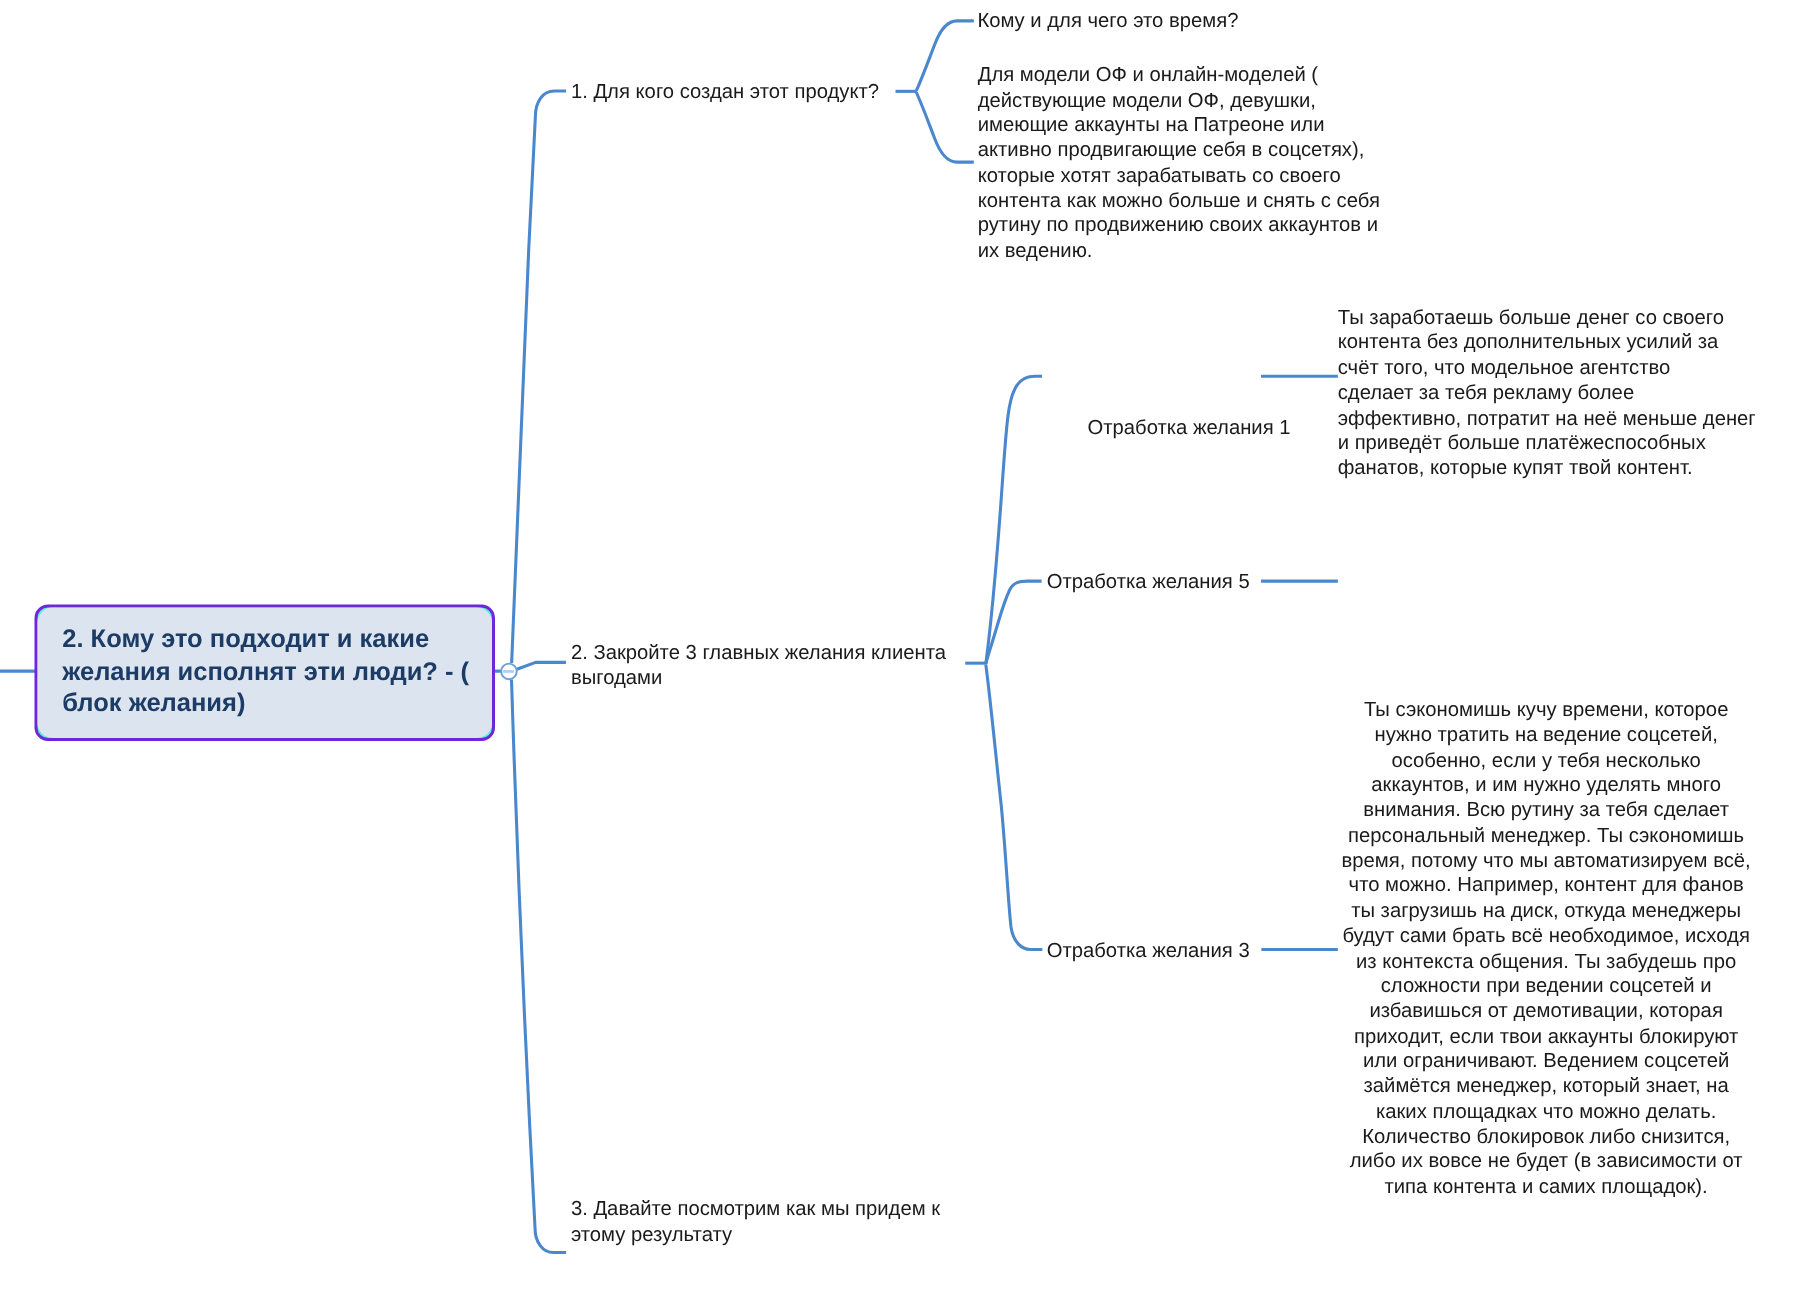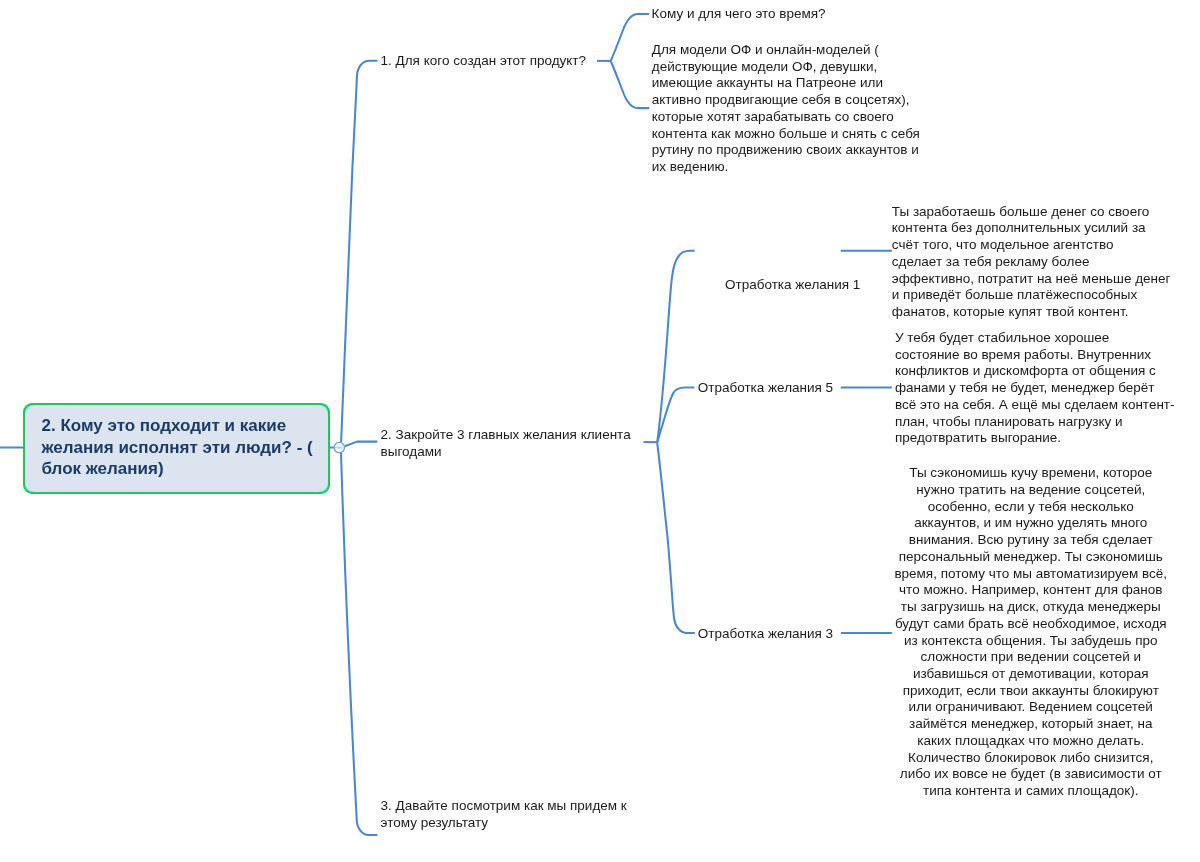--- a/index.html
+++ b/index.html
@@ -5,21 +5,21 @@
   html,body{margin:0;padding:0;background:#ffffff;}
   body{width:1200px;height:862px;overflow:hidden;
        font-family:"Liberation Sans",sans-serif;
        -webkit-font-smoothing:antialiased;}
   #stage{position:relative;width:1200px;height:862px;background:#fff;}
   #links{position:absolute;left:0;top:0;width:1200px;height:862px;overflow:visible;}
 
   .txt{position:absolute;color:#1a1a1a;font-size:13.5px;line-height:16.73px;white-space:pre;}
 
   .root{position:absolute;left:22.5px;top:402.5px;width:307px;height:91px;
-        border:2px solid #22c55e;border-radius:9px;background:#5eead4;box-sizing:border-box;}
+        border:2px solid #6d28d9;border-radius:9px;background:#5eead4;box-sizing:border-box;}
   .root-inner{position:absolute;left:0px;top:0px;right:0px;bottom:0px;background:#dce4f0;border-radius:10px;}
   .root-text{position:absolute;left:17px;top:10.5px;right:6px;color:#1c3c66;
              font-size:17px;font-weight:bold;line-height:21.6px;white-space:pre;}
 </style>
 </head>
 <body>
 
 <div id="stage">
   <svg id="links" viewBox="0 0 1200 862" fill="none">
     <g stroke="#4a87cd" stroke-width="2.05" fill="none" stroke-linecap="butt" stroke-linejoin="round">
@@ -80,27 +80,20 @@
   <div class="txt" style="left:725px;top:244px;margin-top:33px;">Отработка желания 1</div>
   <div class="txt" style="left:891.8px;top:193.7px;margin-top:10px;">Ты заработаешь больше денег со своего
 контента без дополнительных усилий за
 счёт того, что модельное агентство
 сделает за тебя рекламу более
 эффективно, потратит на неё меньше денег
 и приведёт больше платёжеспособных
 фанатов, которые купят твой контент.</div>
 
   <div class="txt" style="left:697.8px;top:379.8px;">Отработка желания 5</div>
-  <div class="txt" style="left:894.9px;top:330px;">У тебя будет стабильное хорошее
-состояние во время работы. Внутренних
-конфликтов и дискомфорта от общения с
-фанами у тебя не будет, менеджер берёт
-всё это на себя. А ещё мы сделаем контент-
-план, чтобы планировать нагрузку и
-предотвратить выгорание.</div>
 
   <div class="txt" style="left:697.8px;top:625.8px;">Отработка желания 3</div>
   <div class="txt" style="left:894.4px;top:465.2px;text-align:center;">Ты сэкономишь кучу времени, которое
 нужно тратить на ведение соцсетей,
 особенно, если у тебя несколько
 аккаунтов, и им нужно уделять много
 внимания. Всю рутину за тебя сделает
 персональный менеджер. Ты сэкономишь
 время, потому что мы автоматизируем всё,
 что можно. Например, контент для фанов

